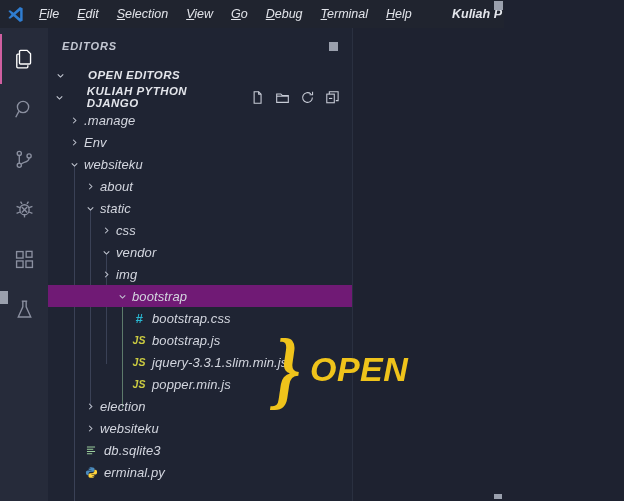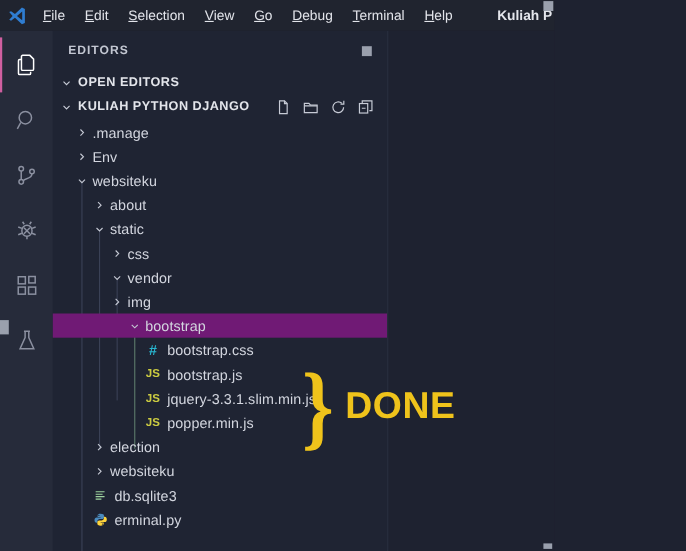--- a/index.html
+++ b/index.html
@@ -3,21 +3,21 @@
 <meta charset="utf-8">
 <style>
   html,body{margin:0;padding:0;}
   body{
     width:624px;height:501px;overflow:hidden;
     background:#1e2230;
     font-family:"Liberation Sans", sans-serif;
     color:#cfd2dc;
     -webkit-font-smoothing:antialiased;
   }
-  .app{position:relative;width:504px;height:501px;display:flex;flex-direction:column;background:#1e2230;}
+  .app{position:relative;width:504px;height:501px;display:flex;flex-direction:column;background:#1e2230;font-style:italic;}
 
   
   .titlebar{
     height:28px;flex:0 0 28px;display:flex;align-items:center;
     background:#20242f;position:relative;
   }
   .vslogo{width:30px;height:28px;display:flex;align-items:center;justify-content:center;flex:0 0 30px;}
   .menu{display:flex;align-items:center;gap:0px;}
   .menu-item{
     font-size:12.5px;color:#e2e4ea;padding:4px 9px;line-height:14px;cursor:default;white-space:nowrap;
@@ -55,21 +55,21 @@
   }
   .sb-header{
     height:36px;flex:0 0 36px;display:flex;align-items:center;justify-content:space-between;
     padding:0 14px 0 14px;
   }
   .sb-title{font-size:11px;letter-spacing:.9px;color:#c3c7d2;font-weight:700;}
   .sb-dots{width:9px;height:9px;background:#9aa0ad;}
 
   .section{flex:0 0 auto;}
   .section-head{
-    height:22px;display:flex;align-items:center;gap:3px;padding-left:4px;cursor:pointer;
+    height:22px;display:flex;align-items:center;gap:20px;padding-left:4px;cursor:pointer;
   }
   .section-head .chev{width:16px;display:flex;align-items:center;justify-content:center;color:#c9cdd8;}
   .section-label{font-size:11.5px;font-weight:700;letter-spacing:.45px;color:#e3e5eb;}
   .section-actions{margin-left:auto;display:flex;align-items:center;gap:10px;padding-right:12px;color:#c7cbd6;}
   .sa{cursor:pointer;display:flex;align-items:center;justify-content:center;}
 
   
   .tree{padding-top:1px;position:relative;}
   .row{
     height:22px;display:flex;align-items:center;cursor:pointer;position:relative;
@@ -405,17 +405,17 @@
       </div>
     </div>
 
     <div class="editor">
       <div class="editor-sash"></div>
       <div class="bottom-handle"></div>
     </div>
 
     <div class="done-overlay">
       <span class="brace">}</span>
-      <span class="done-text">DONE</span>
+      <span class="done-text">OPEN</span>
     </div>
 
   </div>
 </div>
 
 </body></html>

